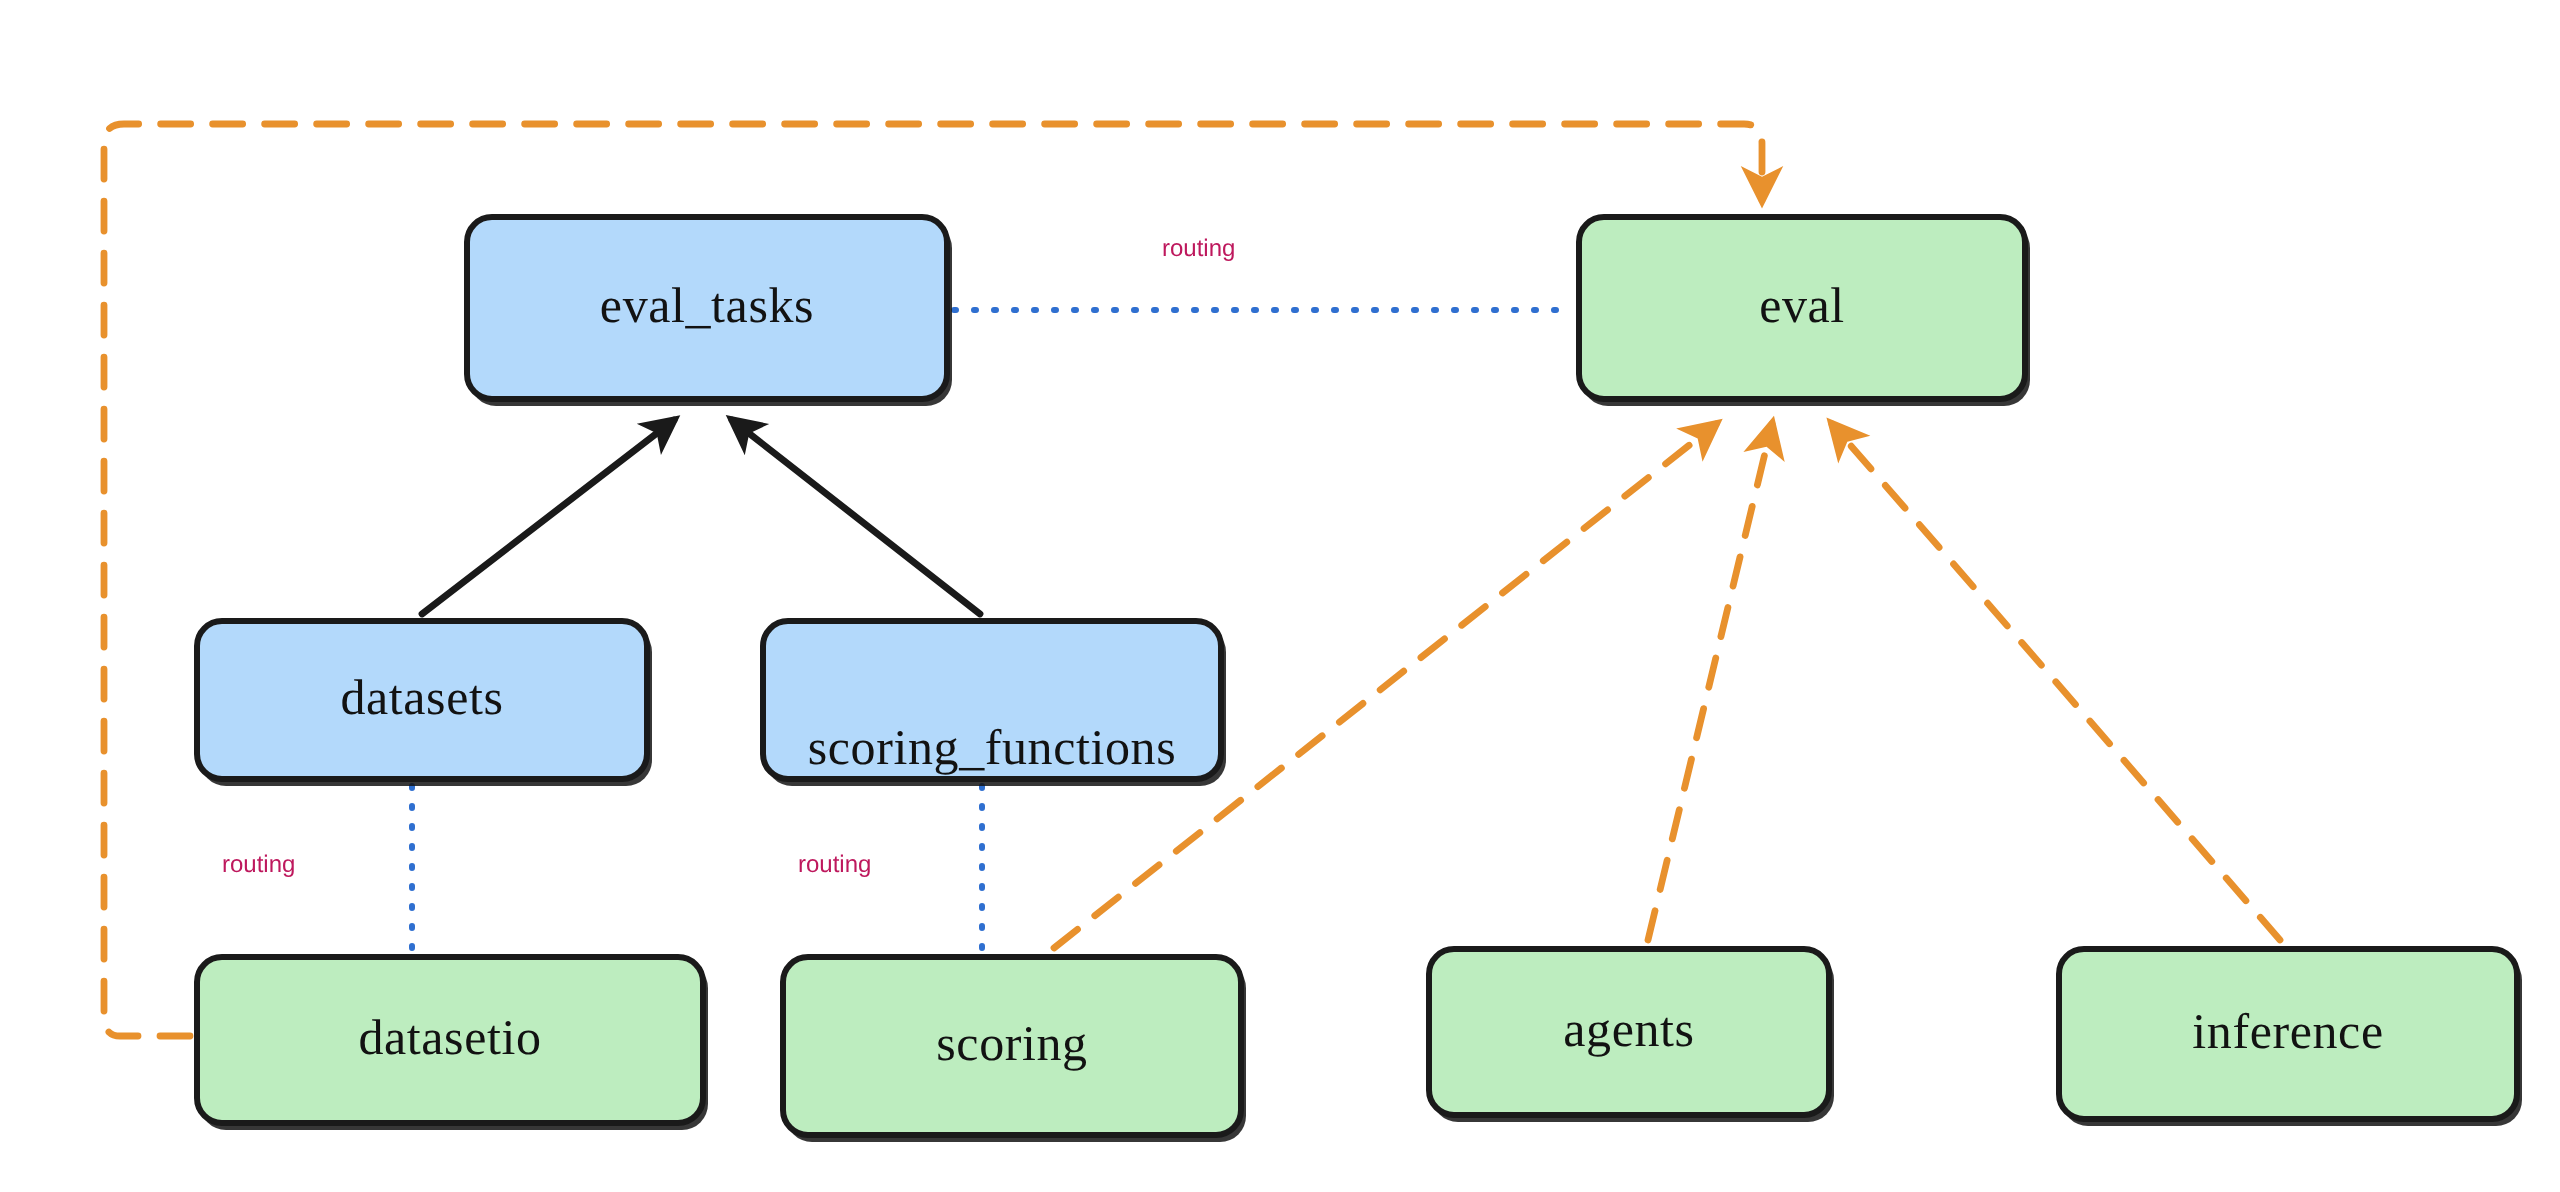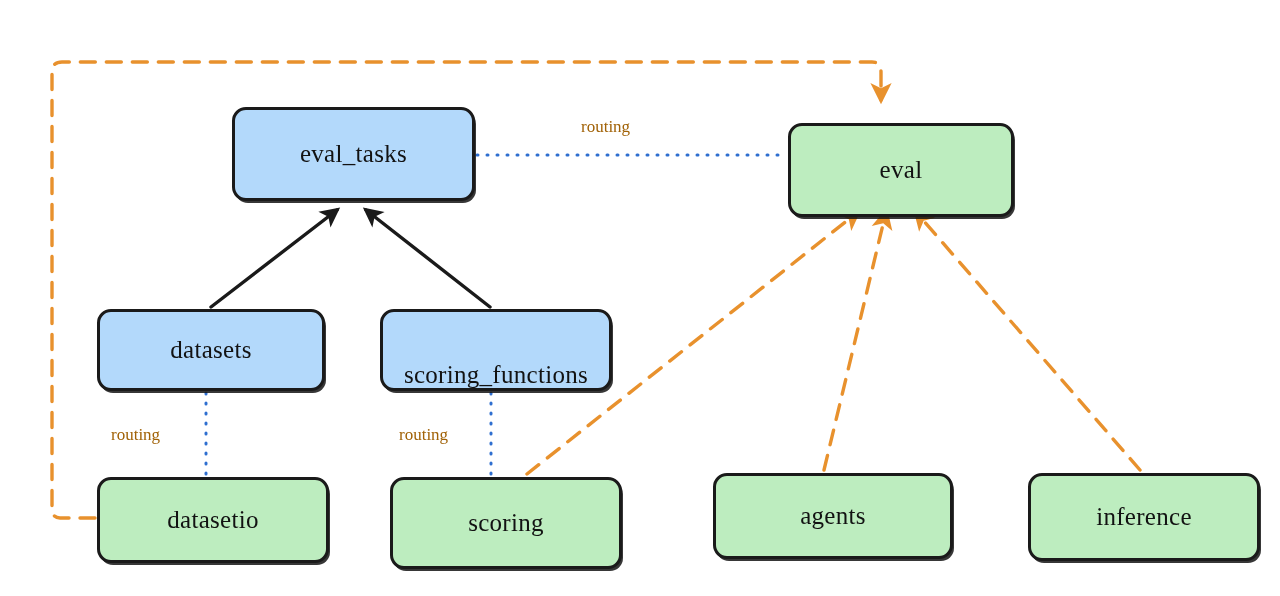--- a/index.html
+++ b/index.html
@@ -41,23 +41,23 @@
   }
   .node.blue  { background: #b3d9fb; }
   .node.green { background: #bdedbf; }
   .node-label {
     display: block;
     padding: 0 8px;
     line-height: 1.1;
   }
   .edge-label {
     position: absolute;
-    font-family: Liberation Serif, serif;
-    font-size: 17px;
-    color: #a16207;
+    font-family: Liberation Sans, sans-serif;
+    font-size: 12px;
+    color: #be185d;
     white-space: nowrap;
     background: #ffffff;
     padding: 0 3px;
   }
 </style>
 </head>
 <body>
 
 <div id="diagram-canvas">
 
@@ -88,41 +88,41 @@
 
     <path d="M 824 470 L 886 212" fill="none" stroke="#e8912d" stroke-width="3.4" stroke-linecap="round" stroke-dasharray="15 11" marker-end="url(#arrow-orange)"></path>
 
     <path d="M 1140 470 L 916 212" fill="none" stroke="#e8912d" stroke-width="3.4" stroke-linecap="round" stroke-dasharray="15 11" marker-end="url(#arrow-orange)"></path>
   </svg>
 
   <div class="node blue" style="left:232px; top:107px; width:243px; height:94px;">
     <span class="node-label">eval_tasks</span>
   </div>
 
-  <div class="node green" style="left:788px; top:107px; width:226px; height:94px;margin-top:16px;">
+  <div class="node green" style="left:788px; top:107px; width:226px; height:94px;">
     <span class="node-label">eval</span>
   </div>
 
   <div class="node blue" style="left:97px; top:309px; width:228px; height:82px;">
     <span class="node-label">datasets</span>
   </div>
 
   <div class="node blue" style="left:380px; top:309px; width:232px; height:82px;align-items:flex-end;">
     <span class="node-label">scoring_functions</span>
   </div>
 
-  <div class="node green" style="left:97px; top:477px; width:232px; height:86px;">
+  <div class="node green" style="left:97px; top:477px; width:256px; height:86px;">
     <span class="node-label">datasetio</span>
   </div>
 
   <div class="node green" style="left:390px; top:477px; width:232px; height:92px;">
     <span class="node-label">scoring</span>
   </div>
 
-  <div class="node green" style="left:713px; top:473px; width:240px; height:86px;">
+  <div class="node green" style="left:713px; top:473px; width:203px; height:86px;">
     <span class="node-label">agents</span>
   </div>
 
   <div class="node green" style="left:1028px; top:473px; width:232px; height:88px;align-items:center;">
     <span class="node-label">inference</span>
   </div>
 
   <div class="edge-label" style="left:578px; top:117px;">routing</div>
 
   <div class="edge-label" style="left:108px; top:425px;">routing</div>

